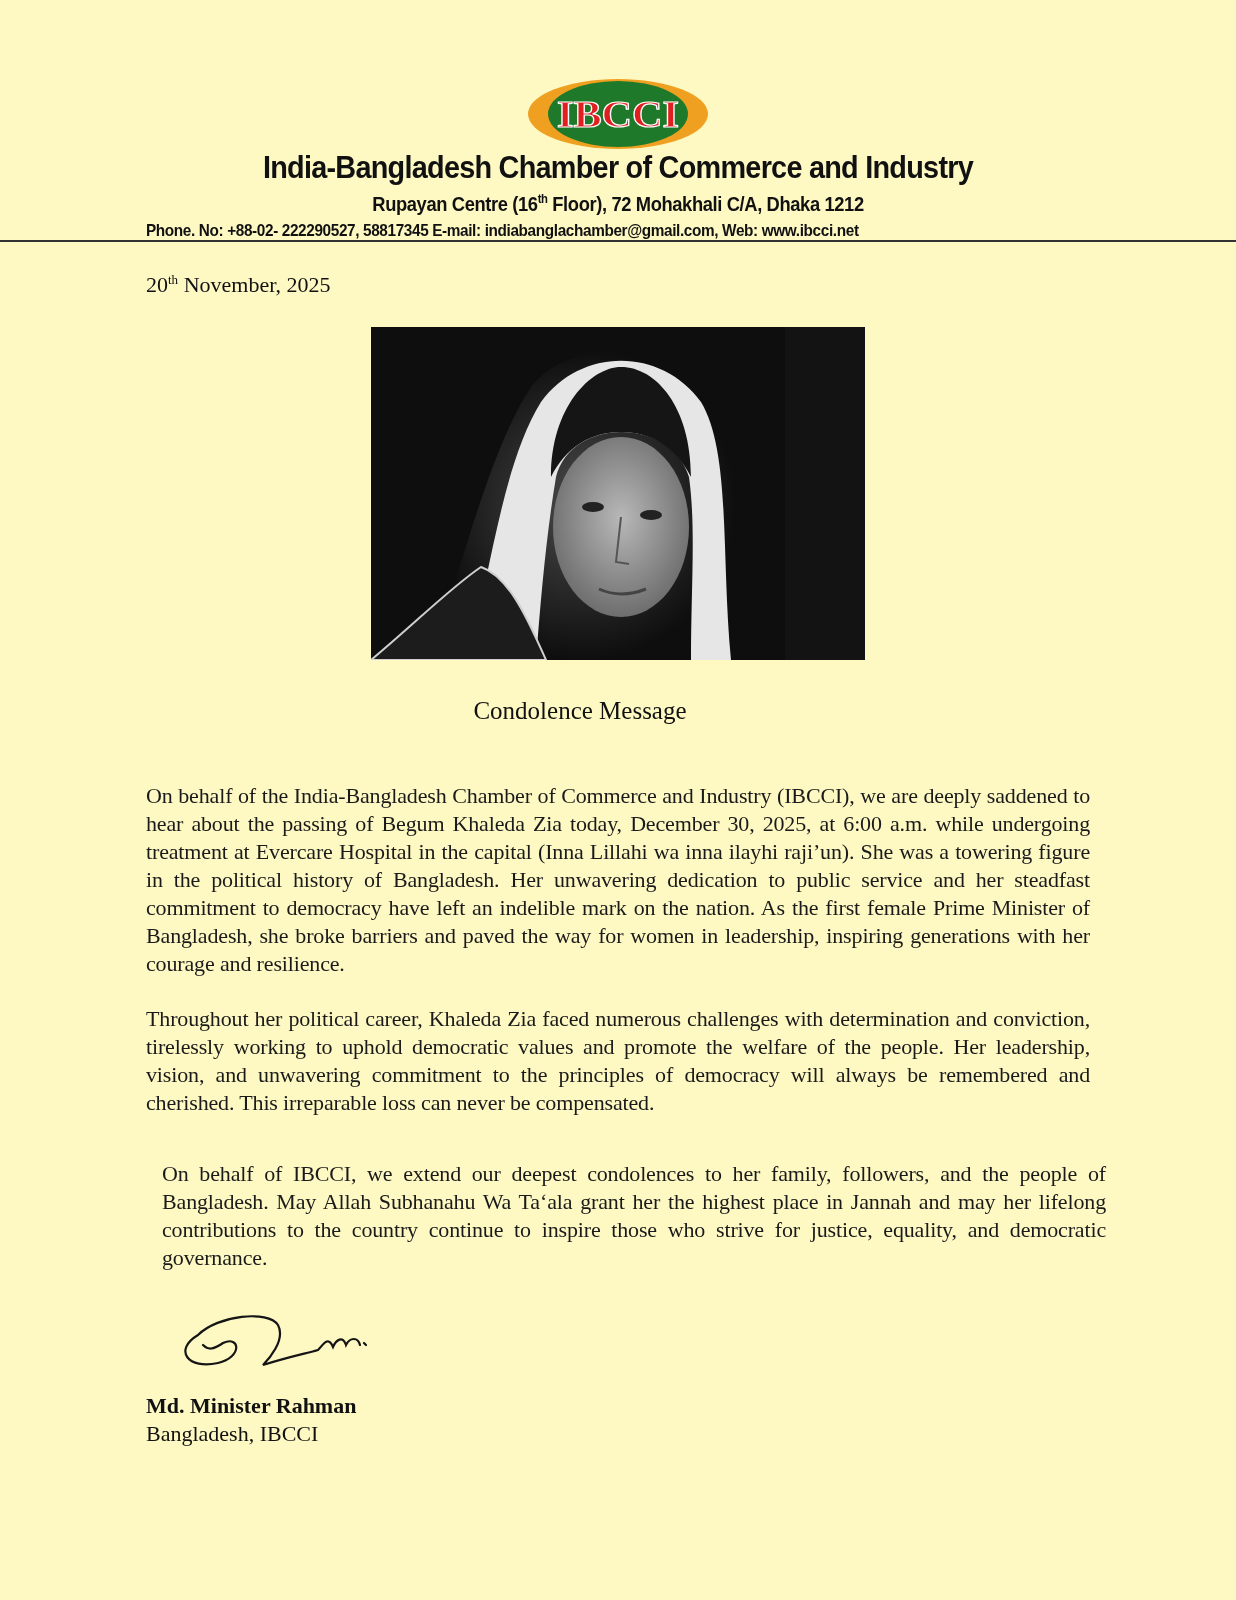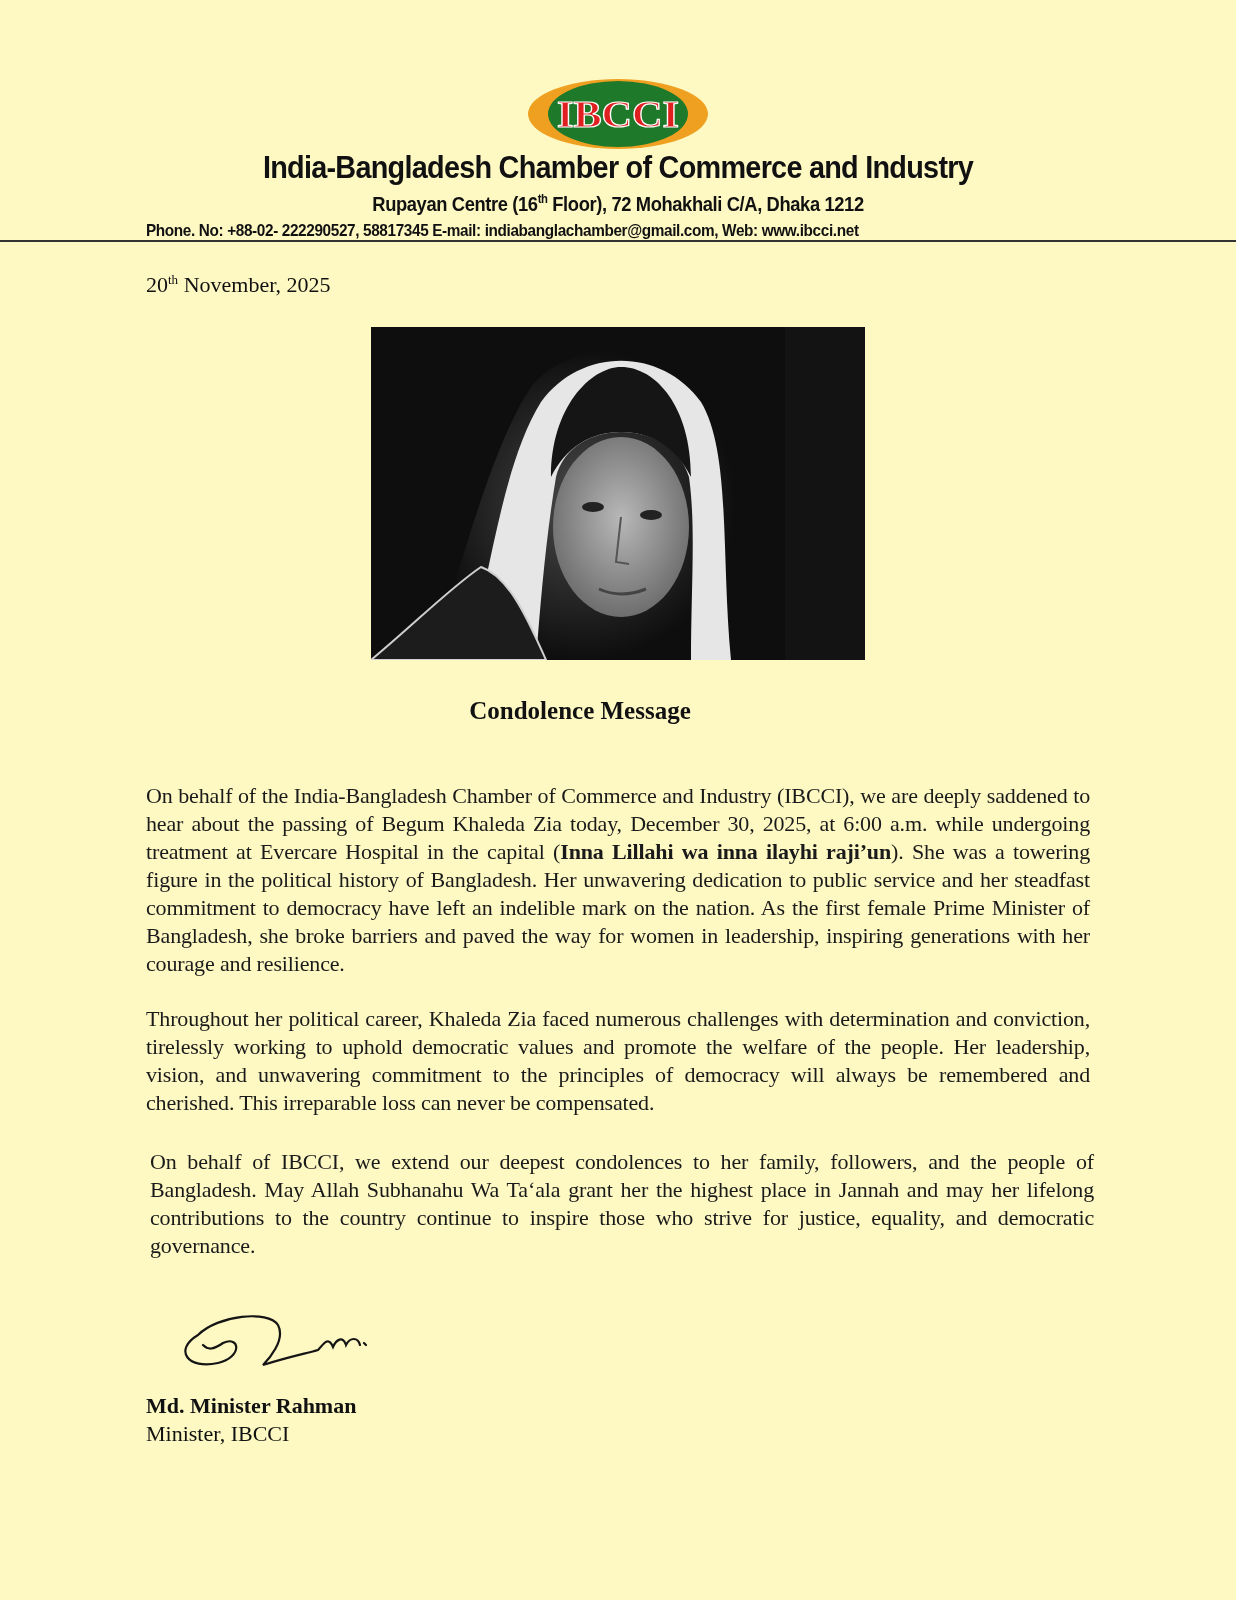--- a/index.html
+++ b/index.html
@@ -36,33 +36,33 @@
     
     .photo {
       position: absolute; left: 371px; top: 327px; width: 494px; height: 333px;
       background: #0e0e0e; overflow: hidden;
     }
     .photo-right { position: absolute; right: 0; top: 0; width: 80px; height: 100%; background: #131313; }
 
     
     .title {
       position: absolute; left: 0; width: 1160px; top: 697px; text-align: center;
-      font-family: "Liberation Serif", serif; font-weight: bold; font-size: 25px; color: #111;
+      font-family: "Liberation Serif", serif; font-weight: normal; font-size: 25px; color: #111;
     }
 
     
     .para {
       position: absolute; left: 146px; width: 944px;
       font-family: "Liberation Serif", serif; font-size: 22px; line-height: 28px;
       text-align: justify; color: #1a1a1a; letter-spacing: -0.15px;
     }
     .p1 { top: 782px; }
     .p2 { top: 1005px; }
     .p3 { top: 1144px; }
-    .para b { font-weight: bold; margin-top: 20px; }
+    .para b { font-weight: normal; margin-top: 20px; }
 
     
     .signature { position: absolute; left: 168px; top: 1305px; width: 220px; height: 70px; }
     .signer-name {
       position: absolute; left: 146px; top: 1393px;
       font-family: "Liberation Serif", serif; font-weight: bold; font-size: 22px; color: #111;
     }
     .signer-title {
       position: absolute; left: 146px; top: 1421px;
       font-family: "Liberation Serif", serif; font-size: 22px; color: #111;
@@ -115,21 +115,21 @@
       <path d="M228 262 Q 250 272, 275 262" stroke="#444" stroke-width="3" fill="none"></path>
 
       <path d="M0 333 C 40 300, 80 260, 110 240 C 140 250, 160 300, 175 333 Z" fill="#1c1c1c" stroke="#cfcfcf" stroke-width="2"></path>
     </svg>
   </div>
 
   <div class="title">Condolence Message</div>
 
   <p class="para p1" style="margin:0;"><span>On behalf of the India-Bangladesh Chamber of Commerce and Industry (IBCCI), we are deeply saddened to hear about the passing of Begum Khaleda Zia today, December 30, 2025, at 6:00 a.m. while undergoing treatment at Evercare Hospital in the capital (</span><b>Inna Lillahi wa inna ilayhi raji’un</b><span>). She was a towering figure in the political history of Bangladesh. Her unwavering dedication to public service and her steadfast commitment to democracy have left an indelible mark on the nation. As the first female Prime Minister of Bangladesh, she broke barriers and paved the way for women in leadership, inspiring generations with her courage and resilience.</span></p>
   <p class="para p2" style="margin:0;">Throughout her political career, Khaleda Zia faced numerous challenges with determination and conviction, tirelessly working to uphold democratic values and promote the welfare of the people. Her leadership, vision, and unwavering commitment to the principles of democracy will always be remembered and cherished. This irreparable loss can never be compensated.</p>
-  <p class="para p3" style="margin:4px;">On behalf of IBCCI, we extend our deepest condolences to her family, followers, and the people of Bangladesh. May Allah Subhanahu Wa Ta‘ala grant her the highest place in Jannah and may her lifelong contributions to the country continue to inspire those who strive for justice, equality, and democratic governance.</p>
+  <p class="para p3" style="margin:16px;">On behalf of IBCCI, we extend our deepest condolences to her family, followers, and the people of Bangladesh. May Allah Subhanahu Wa Ta‘ala grant her the highest place in Jannah and may her lifelong contributions to the country continue to inspire those who strive for justice, equality, and democratic governance.</p>
 
   <svg class="signature" viewBox="0 0 220 70">
     <path d="M30 30 C 5 45, 20 65, 50 58 C 75 52, 72 30, 55 38 C 45 45, 40 45, 35 40 M 30 30 C 50 10, 100 5, 110 20 C 118 35, 100 55, 95 60 C 120 52, 140 48, 150 45 C 155 40, 160 30, 165 42 C 168 35, 175 30, 178 40 C 182 32, 190 32, 192 40 M 196 38 L 198 40" fill="none" stroke="#151515" stroke-width="2.2" stroke-linecap="round"></path>
   </svg>
   <div class="signer-name">Md. Minister Rahman</div>
-  <div class="signer-title">Minister, IBCCI</div>
+  <div class="signer-title">Bangladesh, IBCCI</div>
 
 </div>
 
 </body></html>

